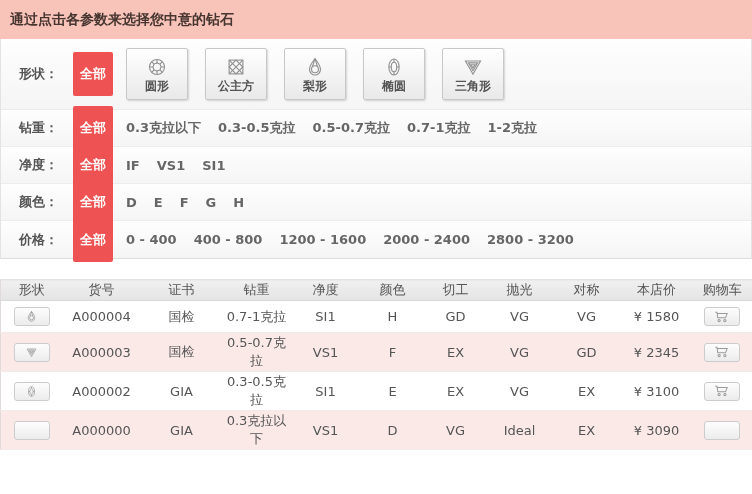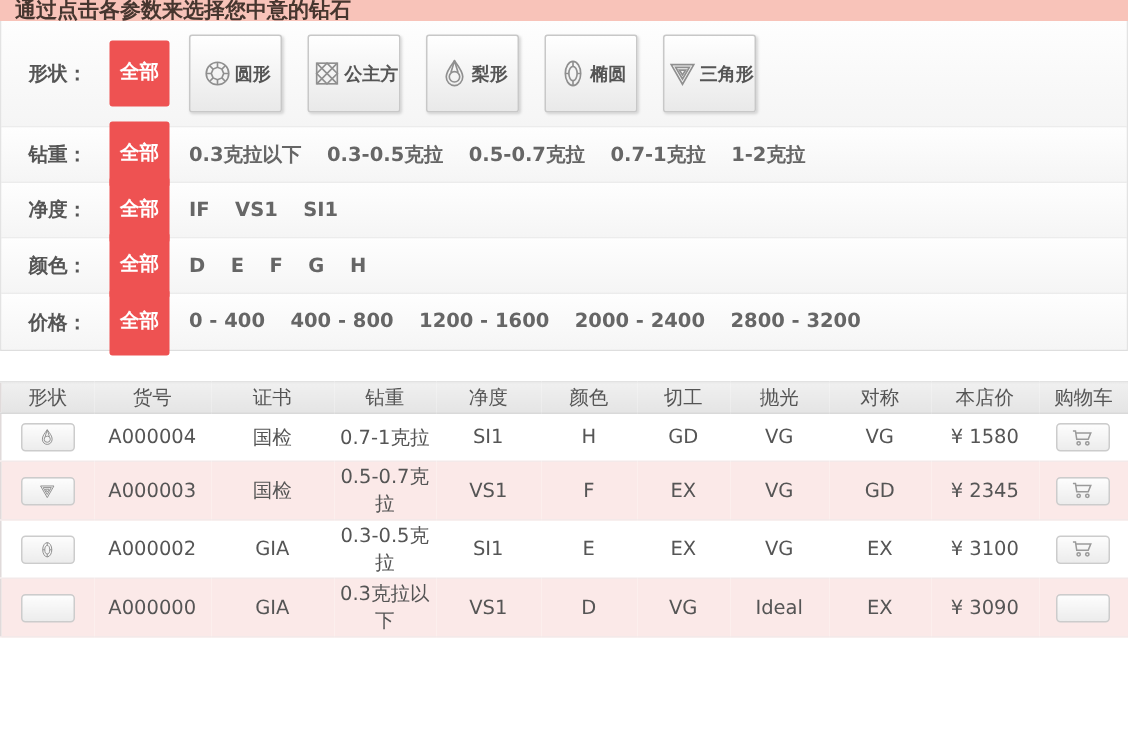--- a/index.html
+++ b/index.html
@@ -4,21 +4,21 @@
 <style>
   * { box-sizing: border-box; }
   body { margin:0; background:#fff; }
   .page {
     width:752px; height:494px; overflow:hidden; background:#fff;
     font-family:"DejaVu Sans","Liberation Sans",sans-serif;
     font-size:13px; color:#555; position:relative;
   }
   
   .top-banner {
-    height:14px; background:#f8c3b9; display:flex; align-items:center;
+    height:39px; background:#f8c3b9; display:flex; align-items:center;
     padding-left:10px; font-weight:bold; font-size:14px; color:#46362f;
   }
   
   .filter-panel {
     border-left:1px solid #e3e3e3; border-right:1px solid #e3e3e3;
     border-bottom:1px solid #dedede; background:#fafafa;
   }
   .filter-row {
     display:flex; align-items:center; height:37px; padding-left:18px;
     border-bottom:1px solid #ececec;
@@ -32,21 +32,21 @@
     background:#ee5252; color:#fff; padding:14px 7px; border-radius:2px;
     margin-right:13px; flex:none; cursor:pointer; line-height:16px;
   }
   .options { display:flex; align-items:center; gap:17px; color:#666; }
   .option { cursor:pointer; white-space:nowrap; }
   
   .shape-btn {
     width:62px; height:52px; border:1px solid #c8c8c8; border-radius:2px;
     background:linear-gradient(#ffffff,#e9e9e9);
     box-shadow:1px 1px 2px rgba(0,0,0,.15);
-    display:flex; flex-direction:row; align-items:center; justify-content:center;
+    display:flex; flex-direction:column; align-items:center; justify-content:center;
     gap:1px; cursor:pointer; color:#555; font-size:12px; padding:1px 0;
   }
   .icon { fill:none; stroke:#8f8f8f; stroke-width:1.2; }
   .shape-btn .icon { width:22px; height:22px; flex:none; }
   .btn-label { line-height:14px; }
   .gap { height:20px; background:#fff; }
   
   .diamond-table {
     width:752px; border-collapse:collapse; table-layout:fixed;
     border-left:1px solid #e0dada; border-right:1px solid #e0dada;

